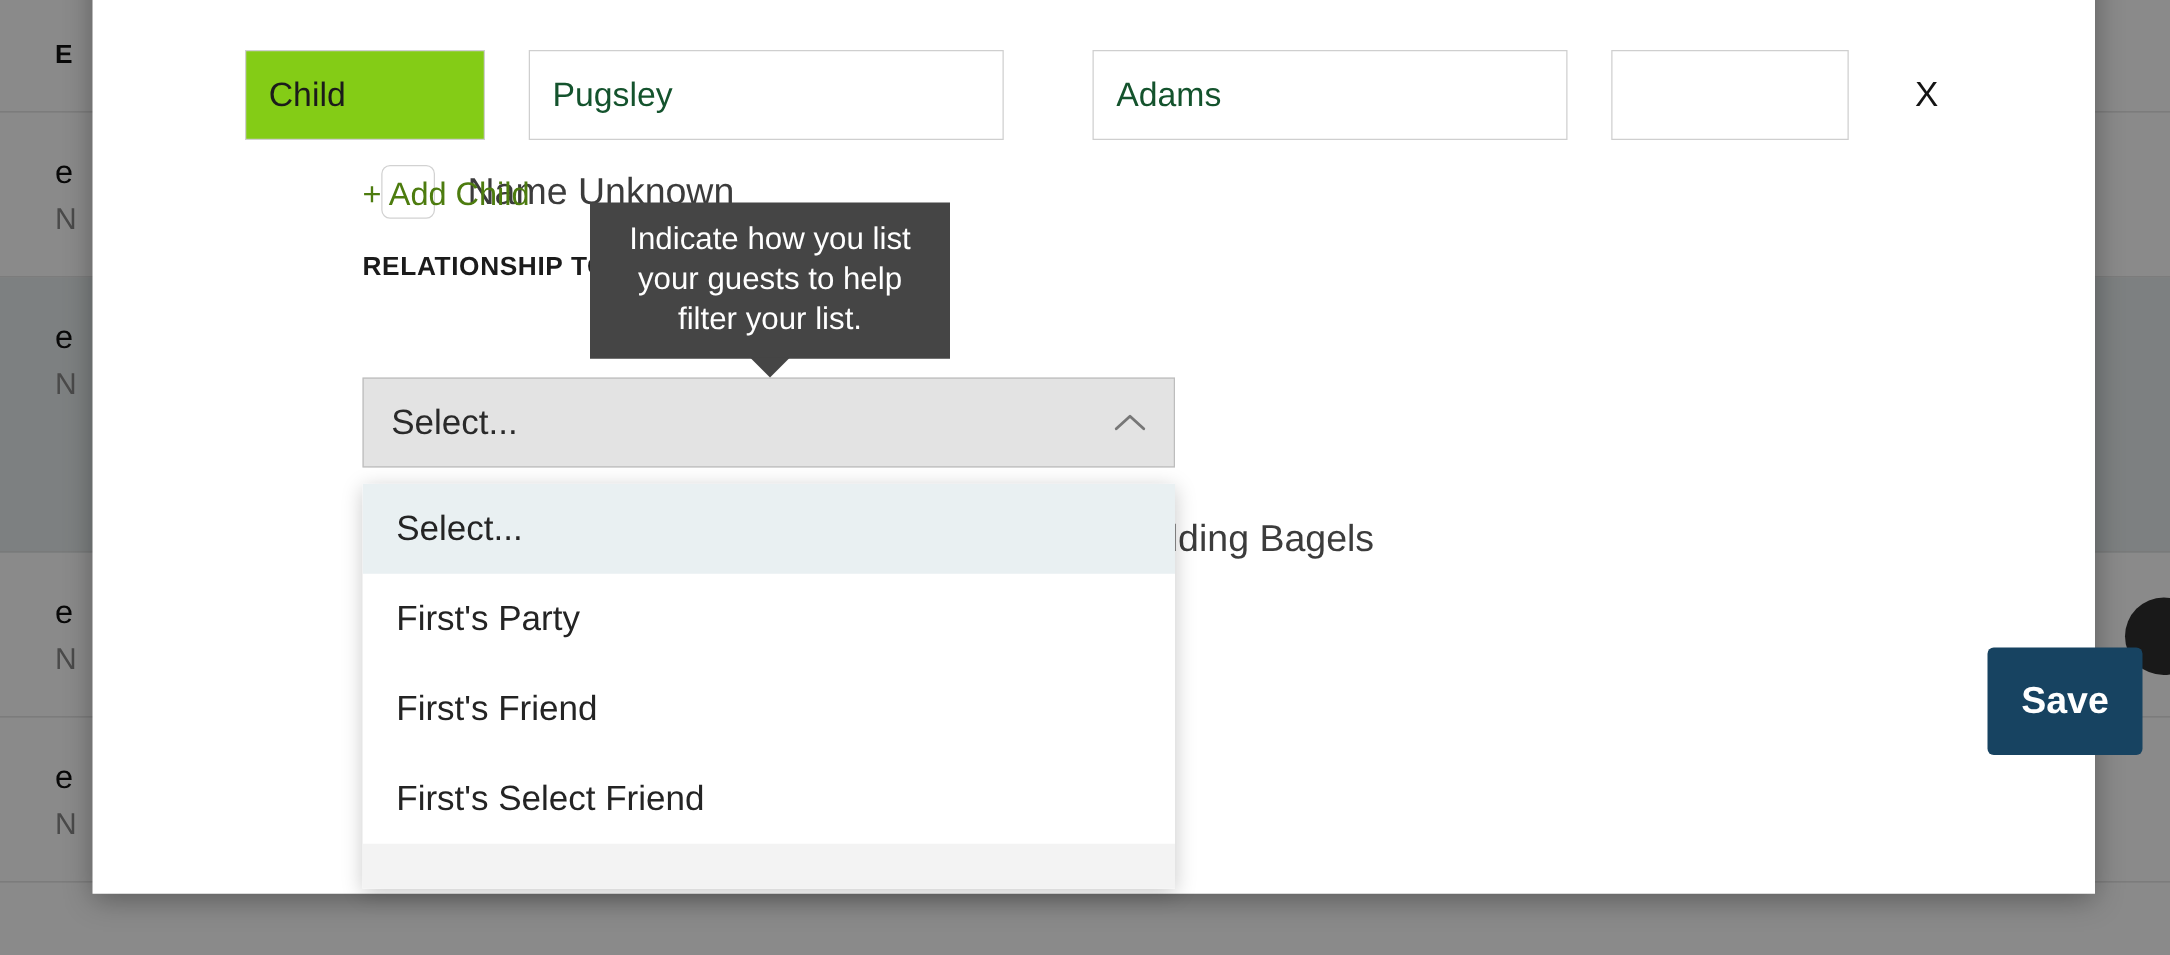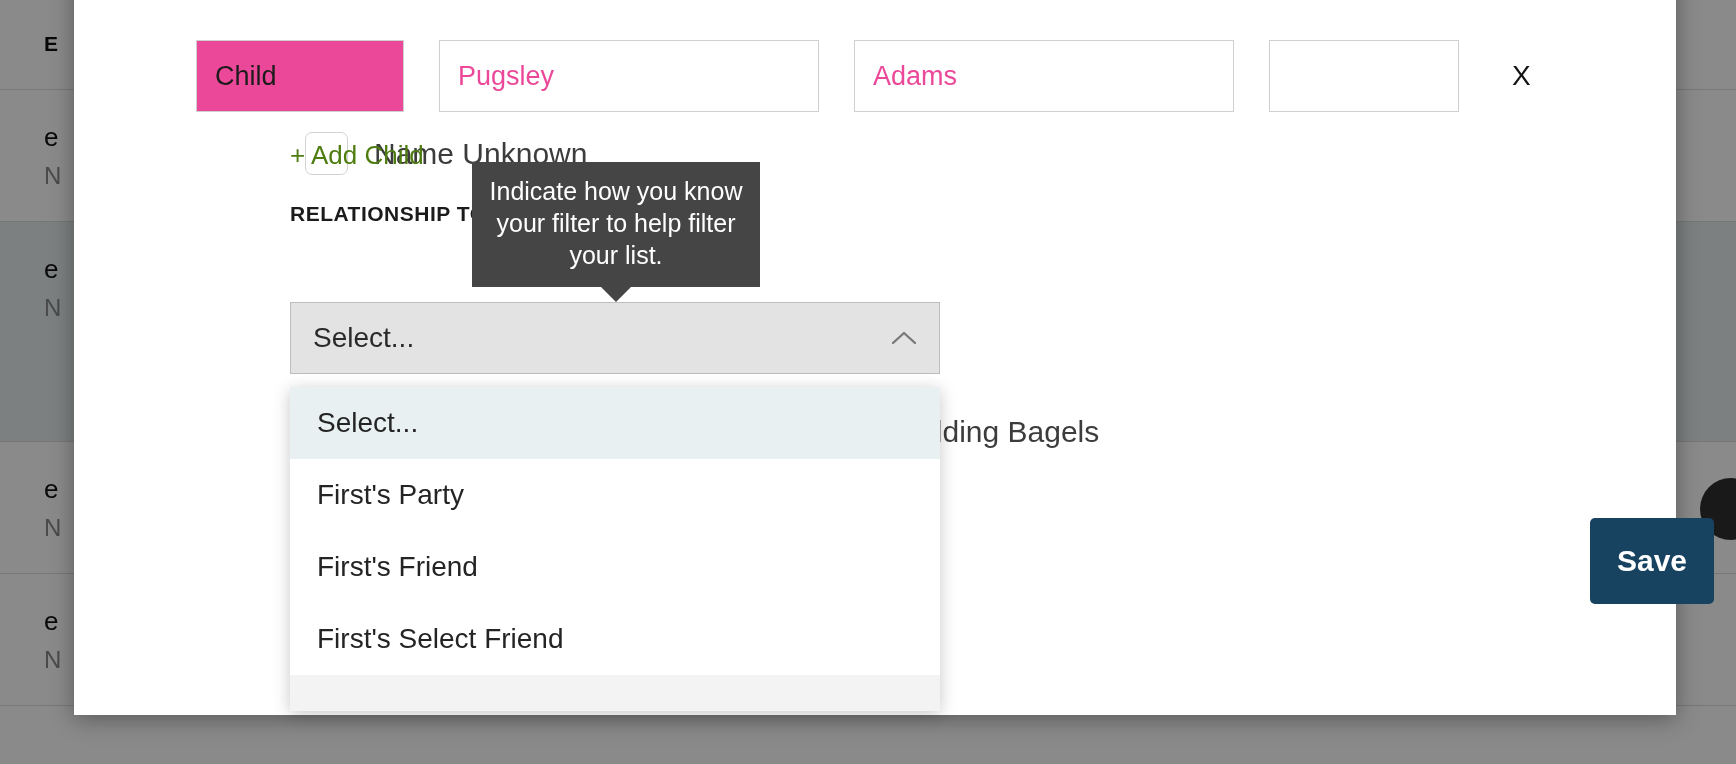--- a/index.html
+++ b/index.html
@@ -111,31 +111,31 @@
     align-items: flex-start;
     gap: 35px;
   }
   .fld {
     box-sizing: border-box;
     height: 72px;
     border: 1px solid #cfcfcf;
     background: #ffffff;
     font-family: "Liberation Sans", sans-serif;
     font-size: 27px;
-    color: #ec4899;
+    color: #14532d;
     padding: 0 18px;
     outline: none;
   }
   .fld.role {
-    width: 208px;
-    background: #ec4899;
+    width: 192px;
+    background: #84cc16;
     color: #1b1b1b;
   }
   .fld.first { width: 380px; }
-  .fld.last  { width: 380px; }
+  .fld.last  { width: 380px; margin-left: 36px; }
   .fld.suffix{ width: 190px; }
 
   .remove-x {
     margin-left: 10px;
     height: 72px;
     display: flex;
     align-items: center;
     font-size: 28px;
     color: #141414;
     background: none;
@@ -373,21 +373,21 @@
         
       </span>
       <span class="nu-label">Name Unknown</span>
     </div>
 
     <a class="add-child">+ Add Child</a>
 
     <div class="rel-label">RELATIONSHIP TO YOU</div>
 
     <div class="tooltip">
-      <span>Indicate how you know your filter to help filter your list.</span>
+      <span>Indicate how you list your guests to help filter your list.</span>
       <span class="arrow"></span>
     </div>
 
     <div class="select-ctl">
       <span class="select-value">Select...</span>
       <svg class="chev" viewBox="0 0 26 16">
         <path d="M2 13 L13 3 L24 13" fill="none" stroke="#777777" stroke-width="2.3" stroke-linecap="round" stroke-linejoin="round"></path>
       </svg>
     </div>
 

